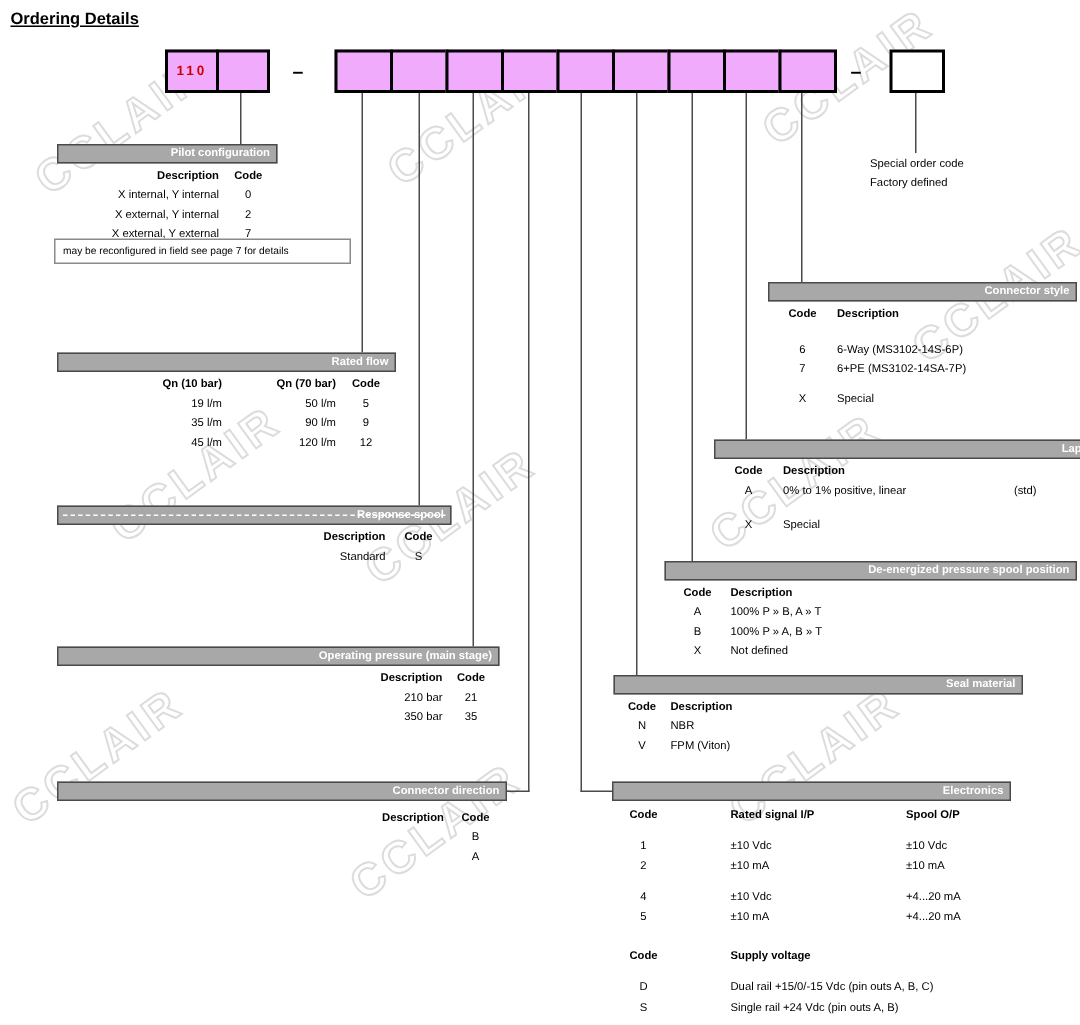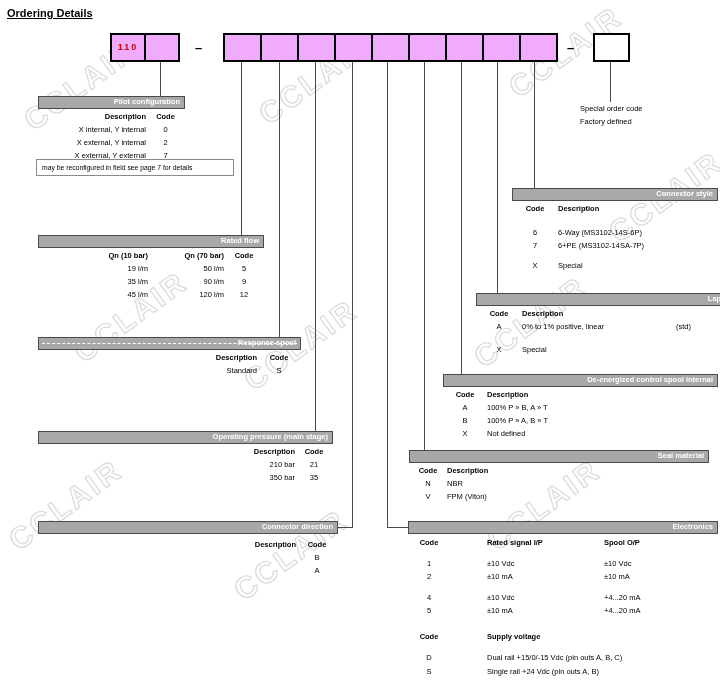--- a/index.html
+++ b/index.html
@@ -111,23 +111,23 @@
   <div class="vline" style="left:534px;top:62px;height:126px"></div>
   <div class="vline" style="left:610px;top:62px;height:40px"></div>
   <div class="hline" style="left:338px;top:527px;width:15px"></div>
   <div class="hline" style="left:387px;top:527px;width:21px"></div>
 
   <div class="bar right" style="left:38px;top:96px;width:147px"><span>Pilot configuration</span></div>
   <div class="bar right" style="left:38px;top:235px;width:226px"><span>Rated flow</span></div>
   <div class="bar right" style="left:38px;top:337px;width:263px"><div class="dashline"></div><span>Response spool</span></div>
   <div class="bar right" style="left:38px;top:431px;width:295px"><span>Operating pressure (main stage)</span></div>
   <div class="bar right" style="left:38px;top:521px;width:300px"><span>Connector direction</span></div>
-  <div class="bar left" style="left:409px;top:450px;width:300px"><span>Seal material</span></div>
-  <div class="bar left" style="left:408px;top:521px;width:310px"><span>Electronics</span></div>
-  <div class="bar left" style="left:443px;top:374px;width:275px"><span>De-energized control spool internal</span></div>
+  <div class="bar left" style="left:409px;top:450px;width:273px"><span>Seal material</span></div>
+  <div class="bar left" style="left:408px;top:521px;width:266px"><span>Electronics</span></div>
+  <div class="bar left" style="left:443px;top:374px;width:275px"><span>De-energized pressure spool position</span></div>
   <div class="bar left" style="left:476px;top:293px;width:286px"><span>Lap condition</span></div>
   <div class="bar left" style="left:512px;top:188px;width:206px"><span>Connector style</span></div>
 
   <div class="tbl t-pilot" style="left:38px;top:110px;width:147px">
     <div class="trow hd">
       <span class="ra">Description</span>
       <span class="ce">Code</span>
     </div>
     <div class="trow">
       <span class="ra">X internal, Y internal</span>

